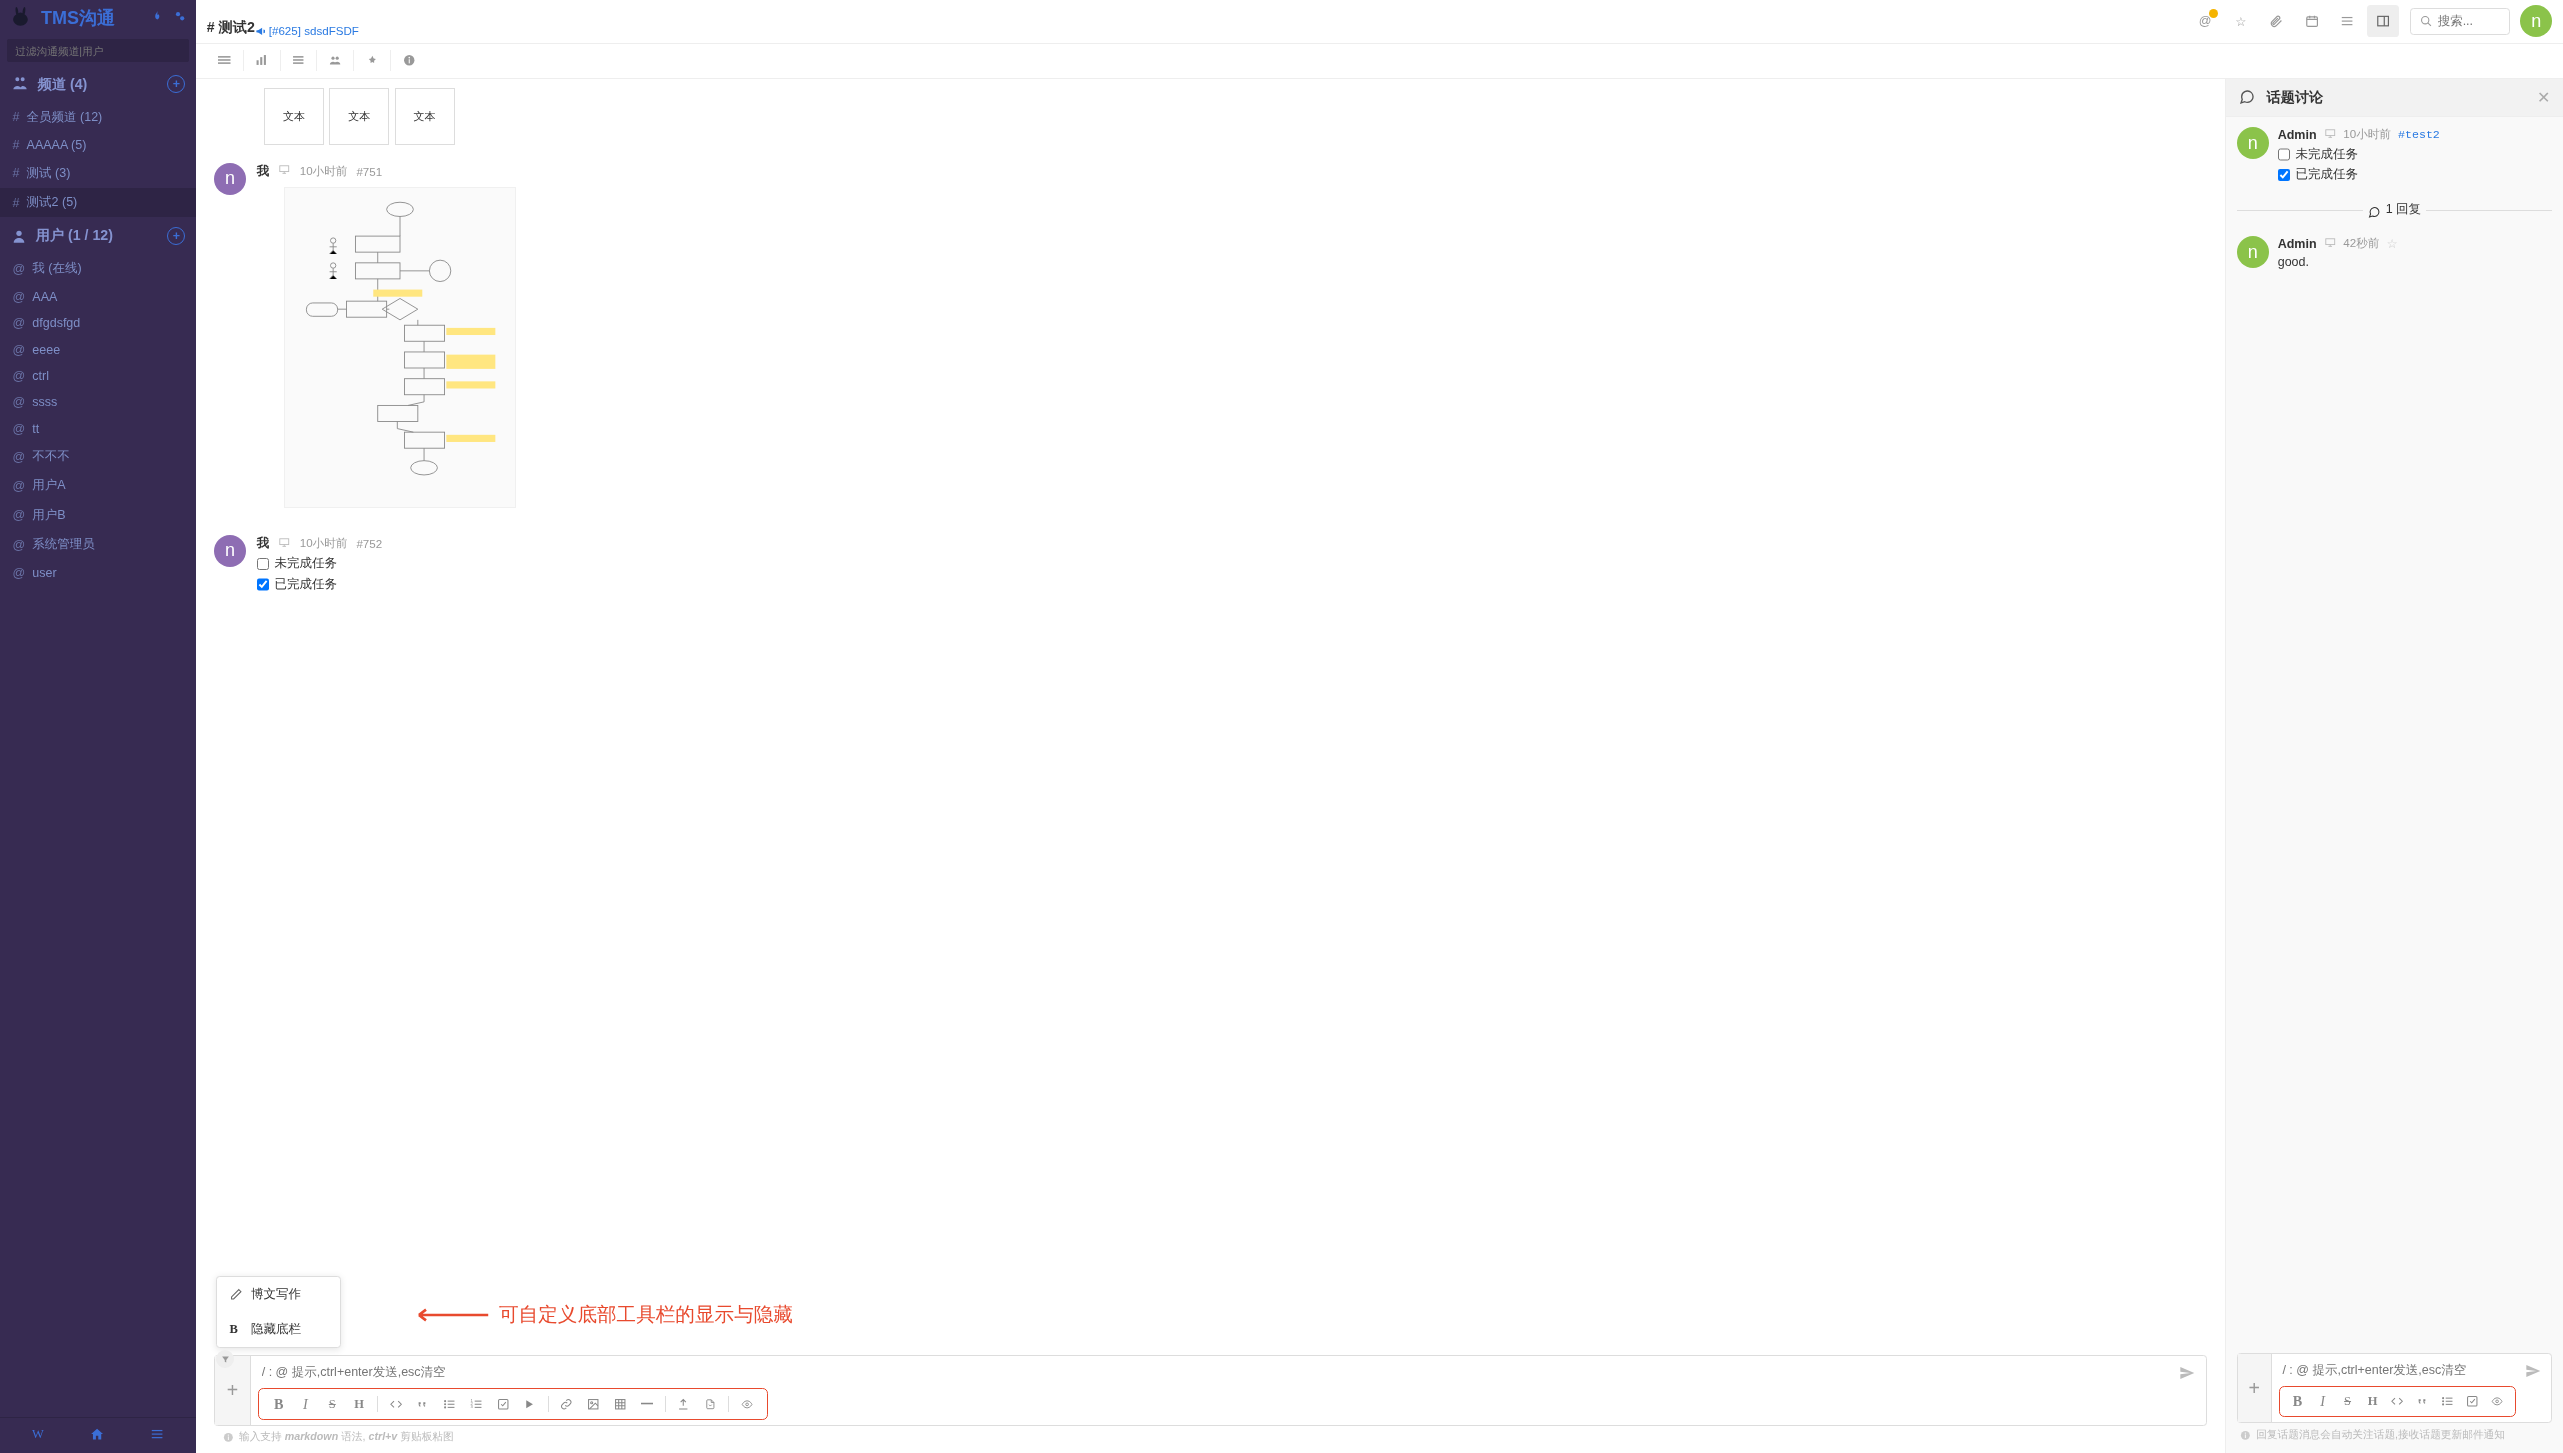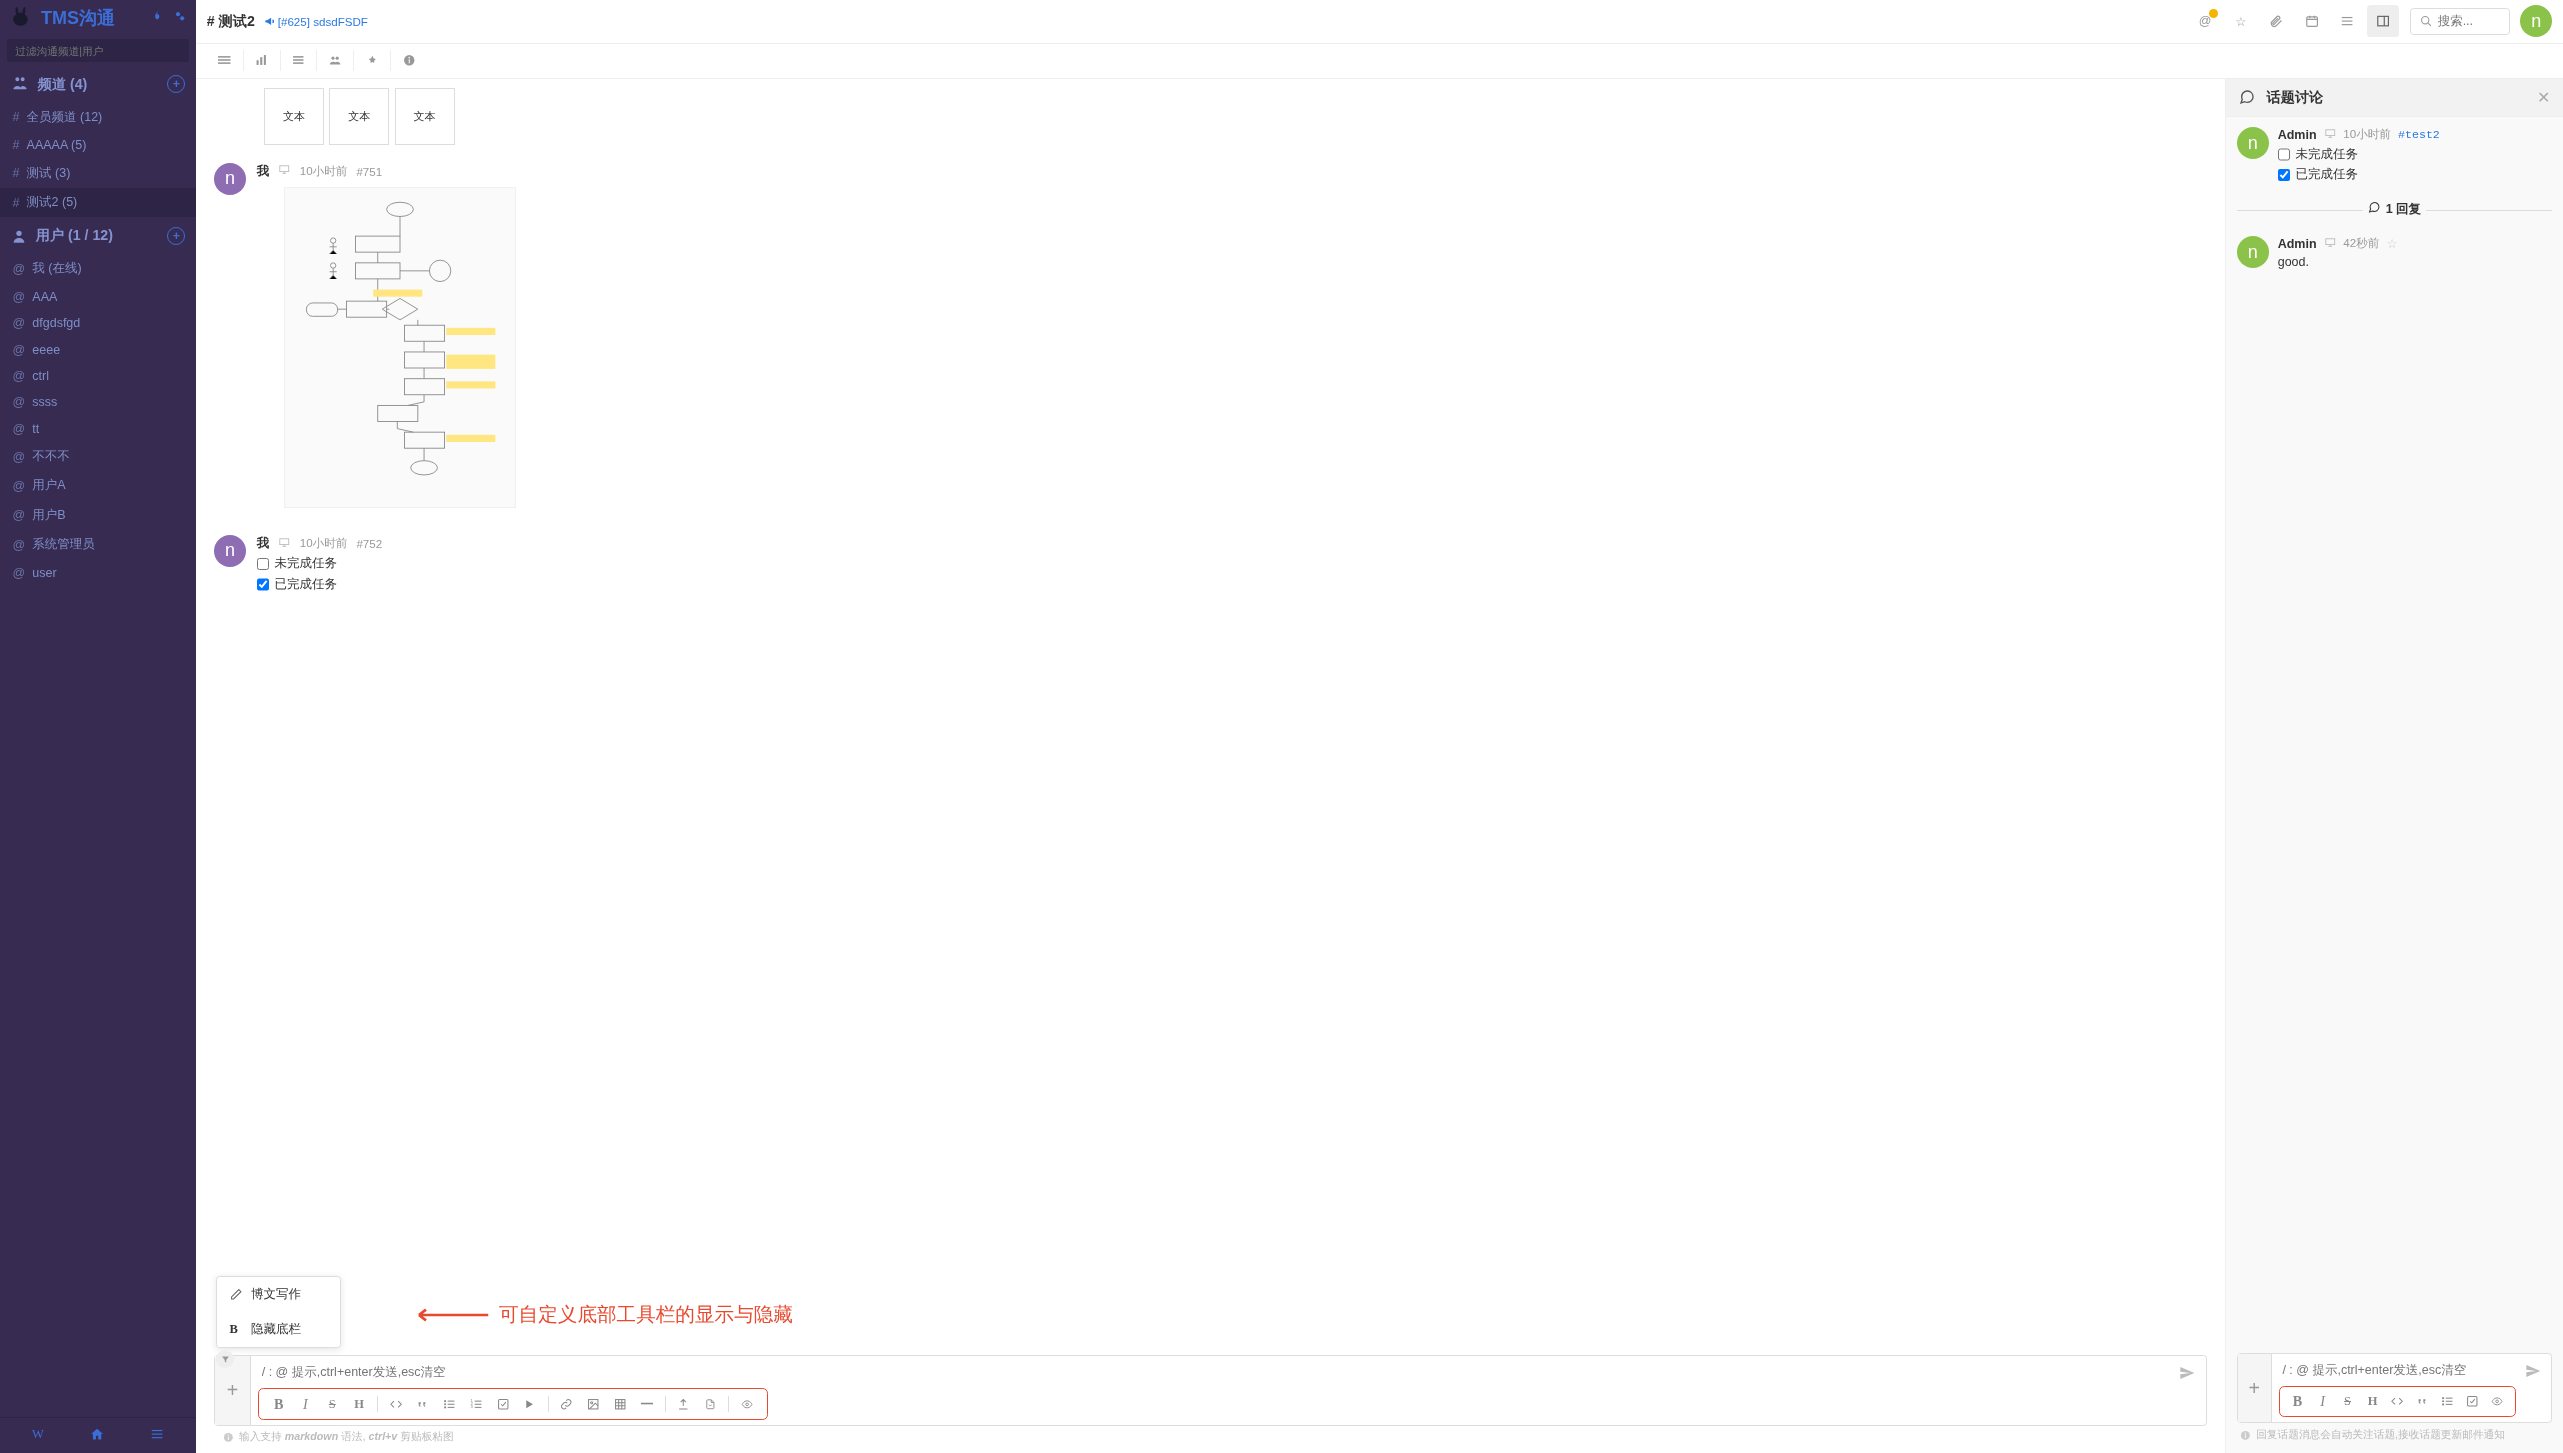--- a/index.html
+++ b/index.html
@@ -18,21 +18,21 @@
     .section-header .plus { margin-left: auto; width: 18px; height: 18px; border: 1.8px solid #3b6ed6; border-radius: 50%; color: #3b6ed6; display: flex; align-items: center; justify-content: center; font-size: 12.5px; cursor: pointer; }
     .section-header svg { margin-right: 9px; }
     .nav-item { display: flex; align-items: center; padding: 6.2px 12.5px; cursor: pointer; color: #7e8fc7; font-size: 12.5px; }
     .nav-item.active { background: #2e2445; }
     .nav-item .hash, .nav-item .at { margin-right: 7.1px; opacity: 0.7; }
     .sidebar-footer { margin-top: auto; display: flex; justify-content: space-around; padding: 9px; border-top: 0.9px solid #2e2445; }
     .sidebar-footer span { color: #3b6ed6; cursor: pointer; }
 
     
     .main { flex: 1; display: flex; flex-direction: column; min-width: 0; }
-    .topbar { display: flex; align-items: center; padding: 5.3px 10.7px; border-bottom: 0.9px solid #eee; gap: 9px; }
+    .topbar { display: flex; align-items: flex-end; padding: 5.3px 10.7px; border-bottom: 0.9px solid #eee; }
     .channel-title { font-weight: 700; font-size: 14.2px; }
     .channel-link { color: #2a7ae2; font-size: 11.6px; cursor: pointer; }
     .channel-link svg { vertical-align: -0.9px; }
     .top-actions { margin-left: auto; display: flex; align-items: center; gap: 3.6px; }
     .icon-btn { width: 32px; height: 32px; display: flex; align-items: center; justify-content: center; color: #999; cursor: pointer; border-radius: 3.6px; position: relative; }
     .icon-btn.active { background: #eee; color: #666; }
     .notif-dot { position: absolute; top: 3.6px; right: 3.6px; width: 9px; height: 9px; background: #f5b400; border-radius: 50%; }
     .search-box { border: 0.9px solid #ddd; border-radius: 3.6px; padding: 5.3px 9px; display: flex; align-items: center; gap: 5.3px; margin-left: 7.1px; }
     .search-box input { border: none; outline: none; width: 62px; font-size: 12.5px; }
     .avatar-top { width: 32px; height: 32px; background: #8bc34a; border-radius: 50%; display: flex; align-items: center; justify-content: center; color: #fff; font-size: 18px; margin-left: 7.1px; }
@@ -93,21 +93,21 @@
     .panel-header .close { margin-left: auto; color: #aaa; cursor: pointer; font-size: 16px; }
     .panel-body { flex: 1; overflow-y: auto; padding: 10.7px; }
     .panel-msg { display: flex; gap: 9px; margin-bottom: 18px; }
     .panel-msg .avatar { background: #8bc34a; }
     .panel-head { display: flex; align-items: center; gap: 7.1px; flex-wrap: wrap; }
     .panel-author { font-weight: 700; }
     .panel-time { color: #999; font-size: 11.6px; }
     .panel-link { color: #2a7ae2; font-size: 11.6px; font-family: Liberation Mono, monospace; }
     .reply-divider { display: flex; align-items: center; justify-content: center; gap: 5.3px; margin: 18px 0; }
     .reply-divider::before, .reply-divider::after { content: ""; flex: 1; height: 0.9px; background: #ddd; }
-    .reply-divider span { font-weight: 700; display: flex; align-items: flex-start; gap: 5.3px; }
+    .reply-divider span { font-weight: 400; display: flex; align-items: flex-end; gap: 5.3px; }
     .star-icon { color: #ccc; }
 
     .panel-composer { border: 0.9px solid #ddd; background: #fff; margin: 0 10.7px; border-radius: 3.6px; display: flex; }
     .panel-composer .composer-plus { width: 34px; }
     .panel-toolbar { display: flex; align-items: center; padding: 3.6px 5.3px; gap: 0; border: 1.8px solid #e84a2e; border-radius: 5.3px; margin: 0 7.1px 5.3px 7.1px; width: fit-content; }
     .panel-toolbar .tb { width: 25px; height: 21.4px; display: flex; align-items: center; justify-content: center; color: #888; cursor: pointer; }
     .panel-hint { padding: 5.3px 14.2px 10.7px 14.2px; color: #bbb; font-size: 10.7px; display: flex; align-items: center; gap: 5.3px; }
   </style>
 </head>
 <body>

